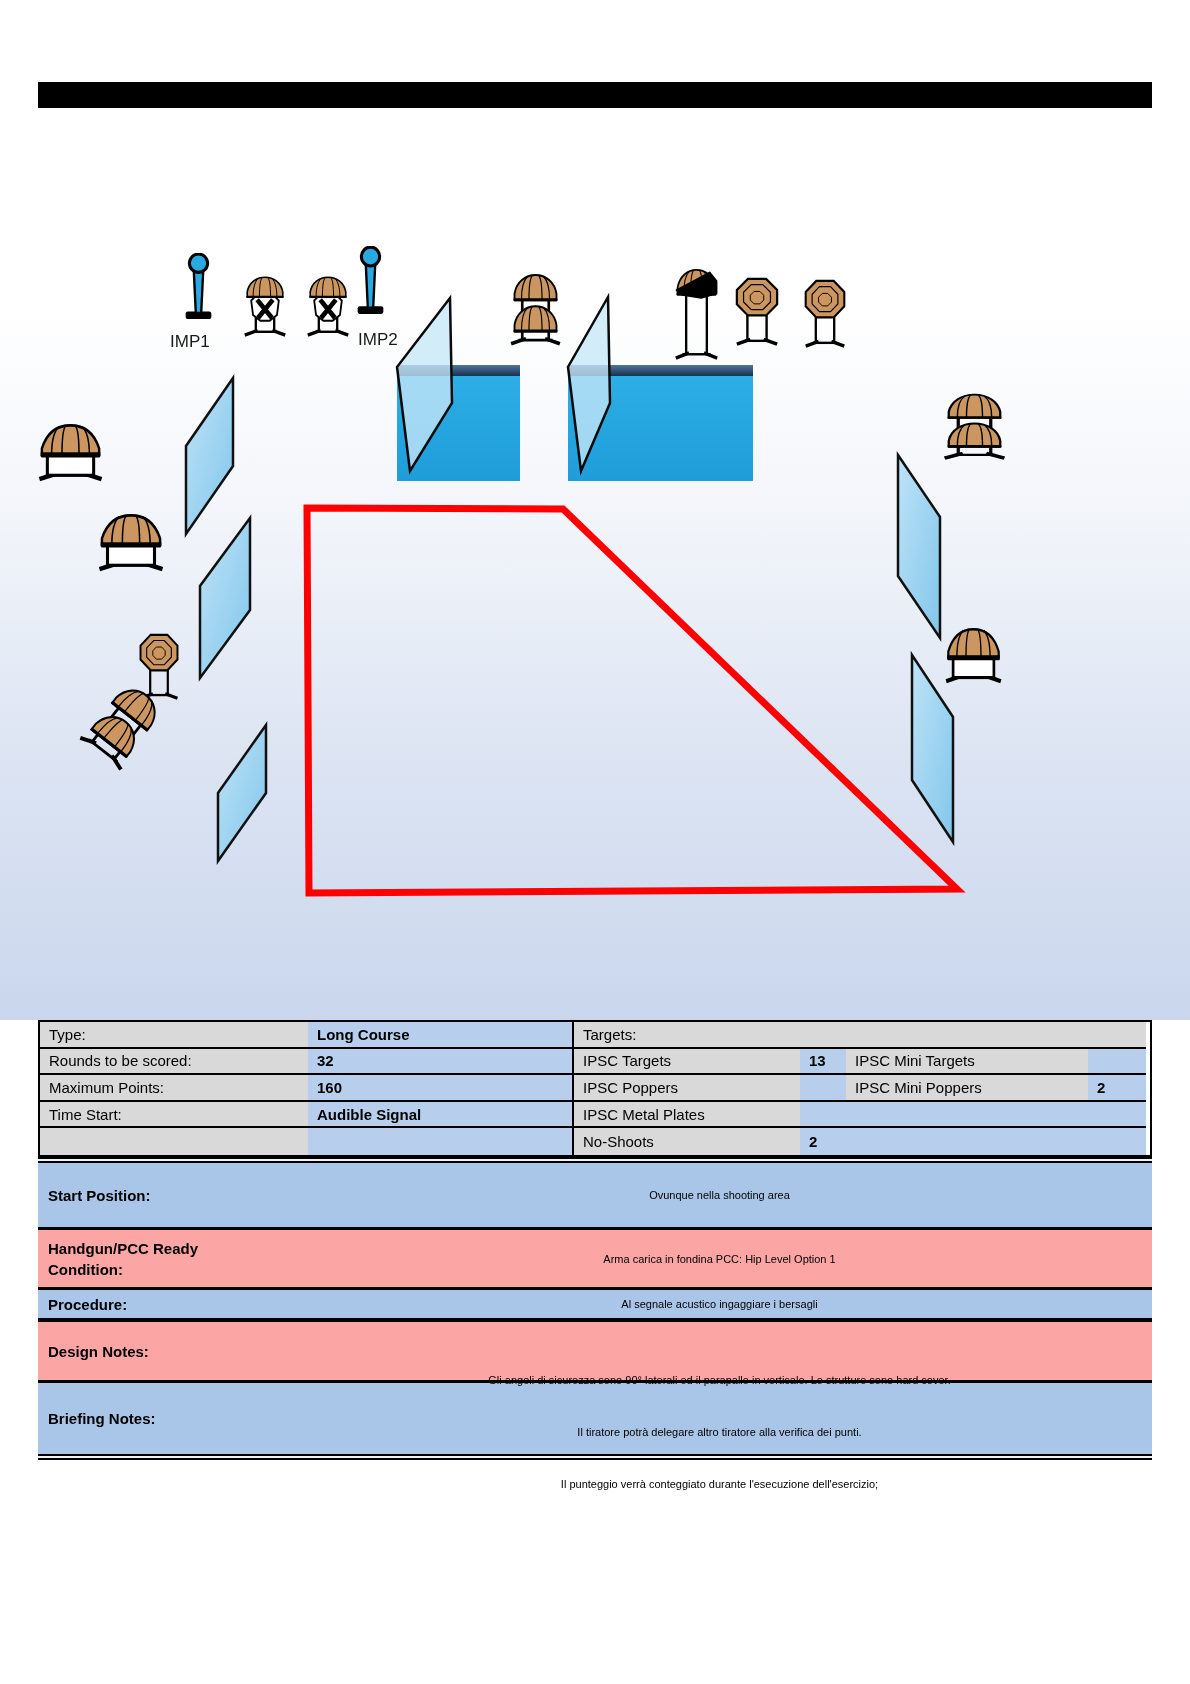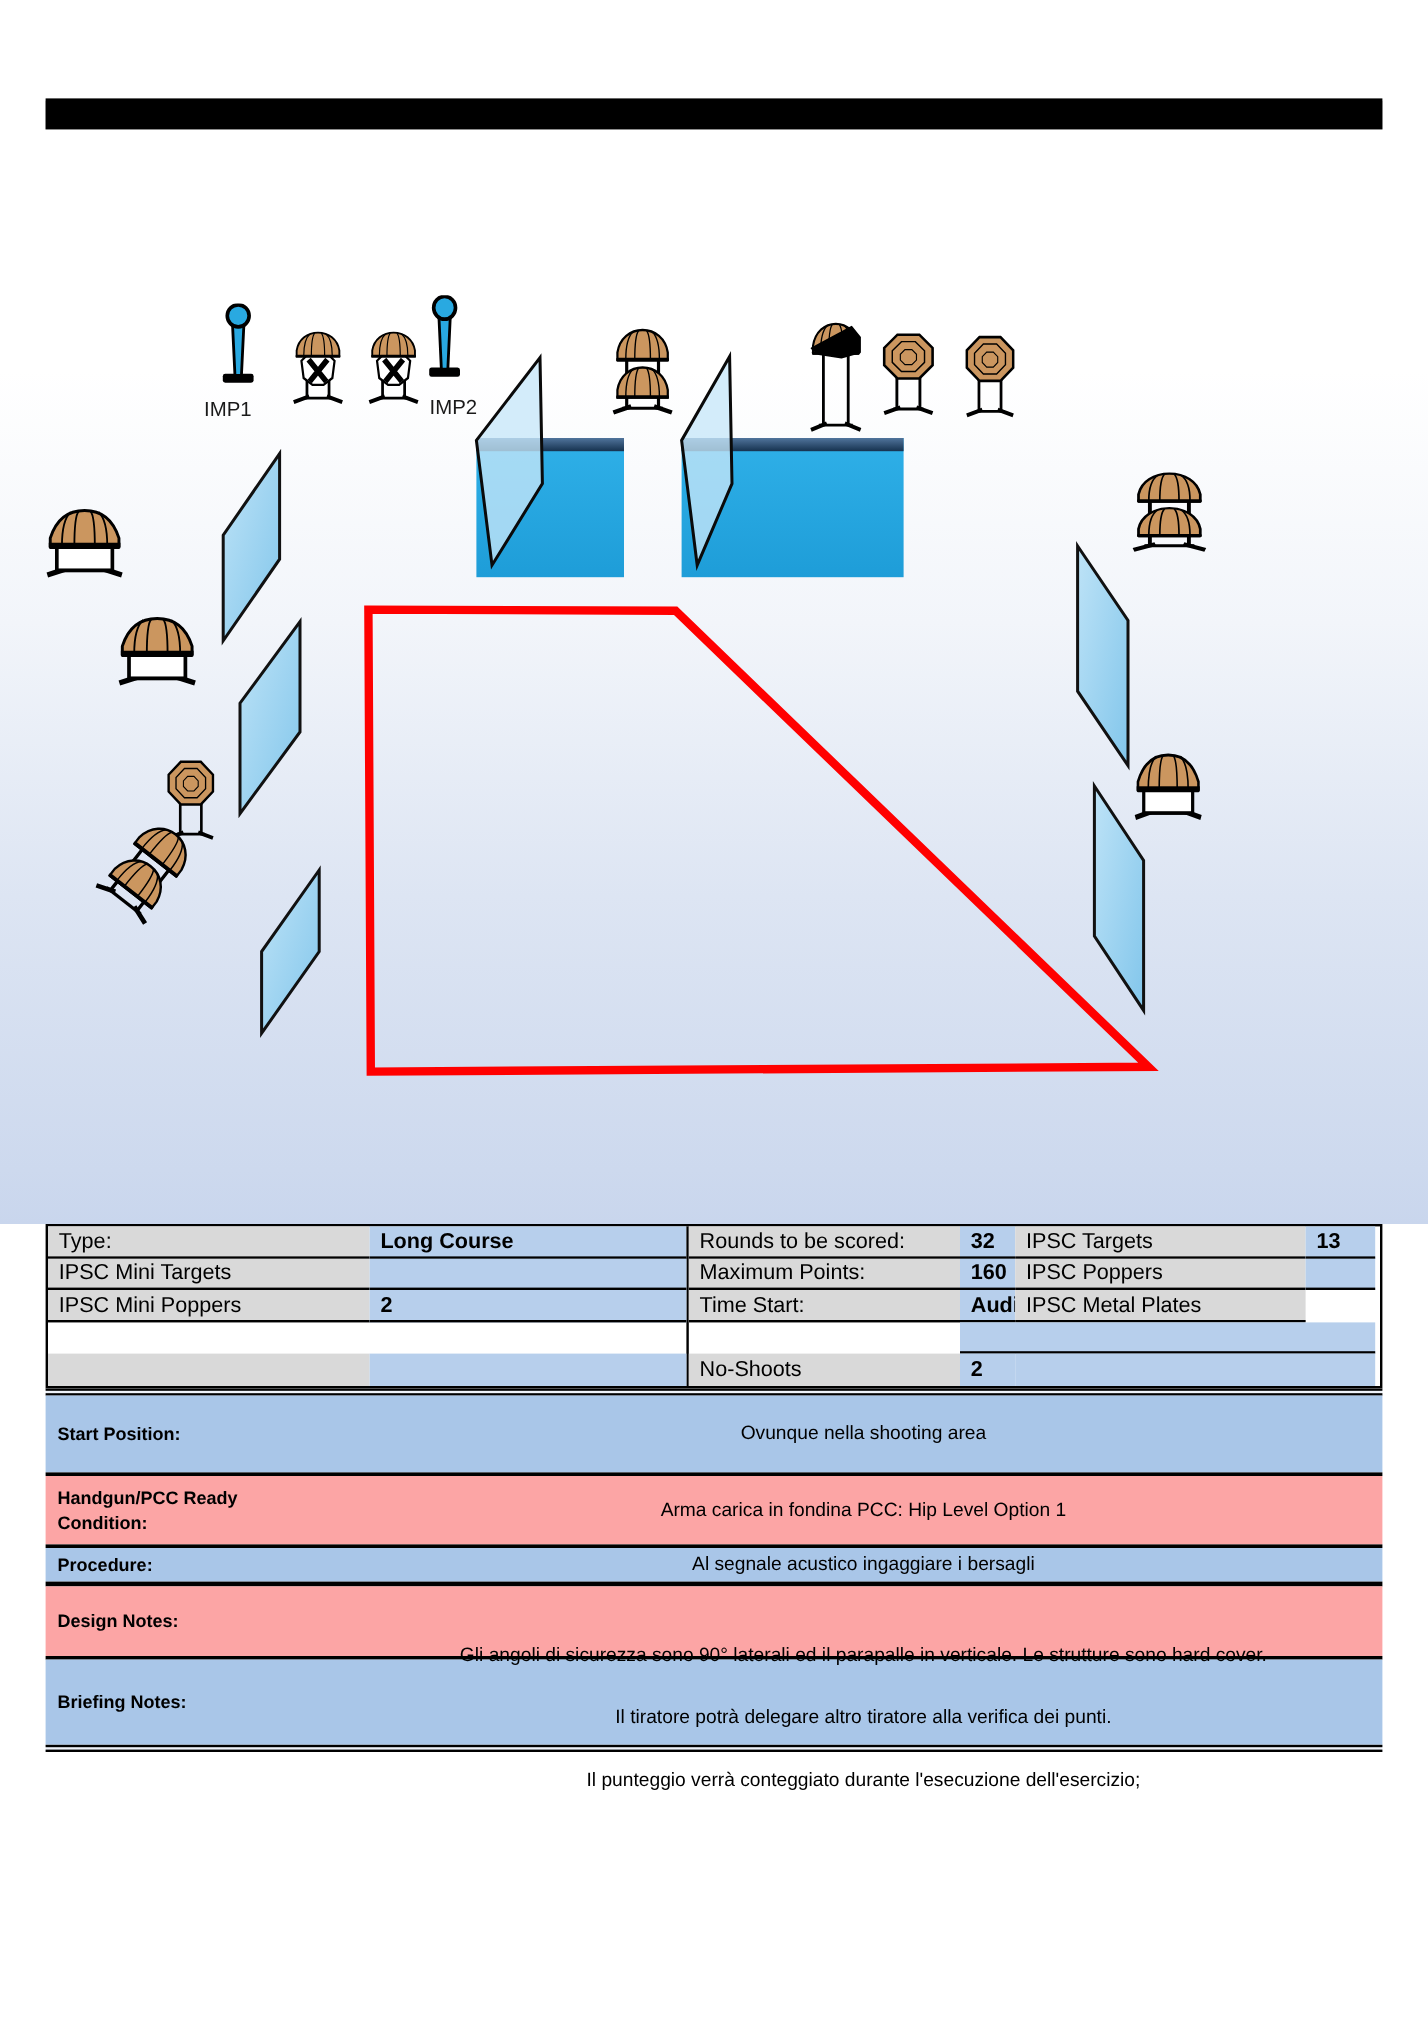--- a/index.html
+++ b/index.html
@@ -12,36 +12,36 @@
   
   .field{left:0;top:108px;width:1190px;height:912px;
     background:linear-gradient(180deg,#ffffff 0%,#ffffff 22%,#f2f5fa 45%,#dde5f3 70%,#cdd9ee 95%,#c9d6ed 100%);}
   #diagram-svg{position:absolute;left:0;top:0;width:1190px;height:1020px;}
 
   
   .infotable{left:38px;top:1020px;width:1114px;height:137px;box-sizing:border-box;
     border:2px solid #000;display:grid;
     grid-template-columns:268px 264px 2px 226px 46px 242px 58px;
     grid-template-rows:repeat(5,1fr);}
-  .c{display:flex;align-items:center;font-size:18px;padding:0 0 0 9px;border-bottom:2px solid #000;overflow:hidden;white-space:nowrap;}
+  .c{display:flex;align-items:center;font-size:15px;padding:0 0 0 9px;border-bottom:2px solid #000;overflow:hidden;white-space:nowrap;}
   .c.nb{border-bottom:none;}
   .g{background:#d9d9d9;}
   .b{background:#b7cfec;}
   .bold{font-weight:bold;}
   .divider{grid-column:3;grid-row:1/6;background:#000;}
 
   .dbl{left:38px;width:1114px;height:6px;border-top:2px solid #000;border-bottom:2px solid #000;background:#eef2f9;box-sizing:border-box;}
 
   
   .sections{left:38px;top:1163px;width:1114px;}
   .sec{display:flex;align-items:center;width:100%;box-sizing:border-box;}
   .sec.blue{background:#a9c6e8;}
   .sec.grey{background:#fca5a5;}
   .slab{width:268px;padding-left:10px;font-weight:bold;font-size:15px;white-space:pre-line;line-height:21px;flex:none;}
-  .sval{flex:1;text-align:center;font-size:16px;padding-right:29px;}
+  .sval{flex:1;text-align:center;font-size:11px;padding-right:29px;}
   .sval .ln{line-height:26px;margin-top:26px;}
   .sep{height:3px;background:#000;width:100%;}
 </style>
 </head>
 <body>
 
 <div class="abs titlebar"></div>
 
 <div class="abs field"></div>
 <svg id="diagram-svg" viewBox="0 0 1190 1020" xmlns="http://www.w3.org/2000/svg">
@@ -155,20 +155,21 @@
   <g id="dyn-labels">
       <text x="170" y="347" font-size="17" fill="#1a1a1a" font-family="&quot;Liberation Sans&quot;,sans-serif">IMP1</text>
       <text x="358" y="345" font-size="17" fill="#1a1a1a" font-family="&quot;Liberation Sans&quot;,sans-serif">IMP2</text>
     </g>
 </svg>
 
 <div class="abs infotable">
   <div class="c g">Type:</div>
   <div class="c b bold">Long Course</div>
   <div class="divider"></div>
+  <div class="c g" style="grid-column:4/8">Targets:</div>
 
   <div class="c g">Rounds to be scored:</div>
   <div class="c b bold">32</div>
   <div class="c g">IPSC Targets</div>
   <div class="c b bold">13</div>
   <div class="c g">IPSC Mini Targets</div>
   <div class="c b bold"></div>
 
   <div class="c g">Maximum Points:</div>
   <div class="c b bold">160</div>

